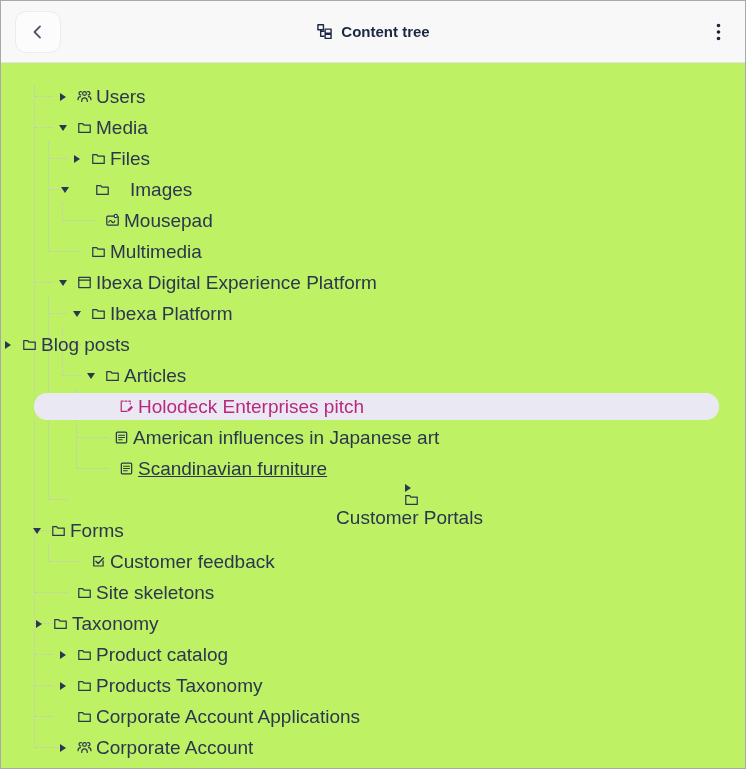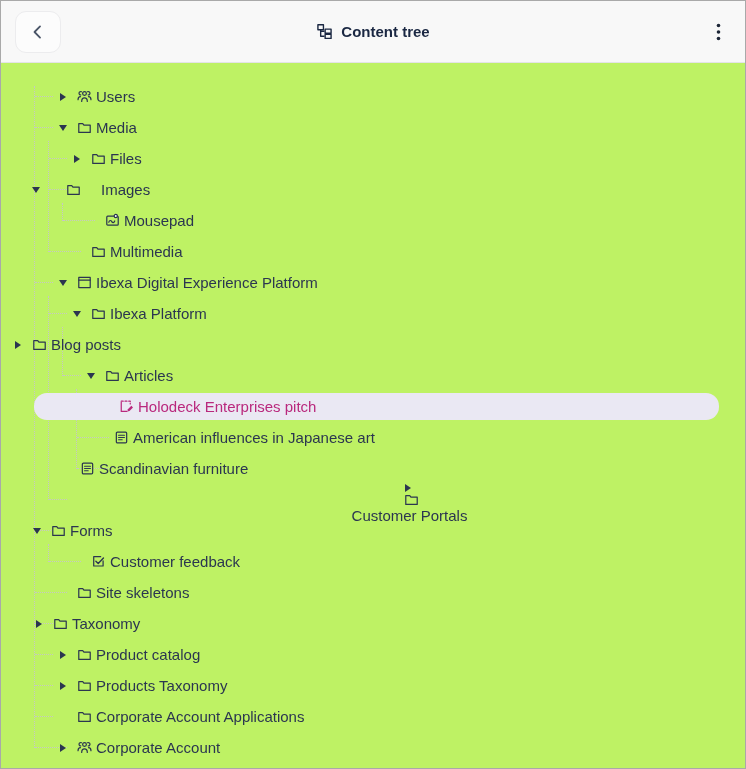--- a/index.html
+++ b/index.html
@@ -13,21 +13,21 @@
           position:relative;display:flex;align-items:center;justify-content:center}
   .back-btn{position:absolute;left:14px;top:10px;width:46px;height:42px;border-radius:11px;
             background:#fcfcfc;border:1px solid #ececee;display:flex;align-items:center;justify-content:center;
             cursor:pointer;padding:0}
   .title-wrap{display:flex;align-items:center;gap:8px;color:var(--title);font-size:15px;font-weight:700}
   .title-wrap svg{display:block}
   .kebab-btn{position:absolute;right:14px;top:50%;transform:translateY(-50%);width:26px;height:26px;
              background:transparent;border:none;display:flex;align-items:center;justify-content:center;cursor:pointer;padding:0}
   .tree{position:relative;height:707px;padding-top:18px;overflow:hidden}
   .row{height:31px;display:flex;align-items:center;position:relative;color:var(--text);
-       font-size:15px;white-space:nowrap;cursor:pointer}
+       font-size:19px;white-space:nowrap;cursor:pointer}
   .row.selected{color:var(--pink)}
   .row.selected::before{content:"";position:absolute;left:33px;right:26px;top:2px;bottom:2px;
        background:var(--pill);border-radius:13px;z-index:0}
   .caret-slot{width:14px;flex:none;display:flex;justify-content:center;align-items:center;position:relative;z-index:1}
   .caret-right{width:0;height:0;border-left:6px solid var(--text);border-top:4.5px solid transparent;border-bottom:4.5px solid transparent}
   .caret-down{width:0;height:0;border-top:6px solid var(--text);border-left:4.5px solid transparent;border-right:4.5px solid transparent}
   .node-icon{width:15px;height:15px;margin-left:7px;flex:none;display:flex;position:relative;z-index:1}
   .node-icon svg{width:15px;height:15px;display:block}
   .label{margin-left:4px;position:relative;z-index:1}
   .lines{position:absolute;inset:0;pointer-events:none}
@@ -130,21 +130,21 @@
         <span class="caret-slot">
           <span class="caret-right"></span>
         </span>
         <span class="node-icon">
           <svg viewBox="0 0 16 16" fill="none" stroke="currentColor" stroke-width="1.3" stroke-linecap="round" stroke-linejoin="round">
             <path d="M1.9 13.2 V3.8 h4.2 l1.3 1.7 h6.7 v7.7 z"></path>
           </svg>
         </span>
         <span class="label">Files</span>
       </div>
-      <div class="row" style="padding-left: 28px; gap: 16px;">
+      <div class="row" style="padding-left: 57px; gap: 16px;">
         <span class="caret-slot">
           <span class="caret-down"></span>
         </span>
         <span class="node-icon">
           <svg viewBox="0 0 16 16" fill="none" stroke="currentColor" stroke-width="1.3" stroke-linecap="round" stroke-linejoin="round">
             <path d="M1.9 13.2 V3.8 h4.2 l1.3 1.7 h6.7 v7.7 z"></path>
           </svg>
         </span>
         <span class="label">Images</span>
       </div>
@@ -184,21 +184,21 @@
         <span class="caret-slot">
           <span class="caret-down"></span>
         </span>
         <span class="node-icon">
           <svg viewBox="0 0 16 16" fill="none" stroke="currentColor" stroke-width="1.3" stroke-linecap="round" stroke-linejoin="round">
             <path d="M1.9 13.2 V3.8 h4.2 l1.3 1.7 h6.7 v7.7 z"></path>
           </svg>
         </span>
         <span class="label">Ibexa Platform</span>
       </div>
-      <div class="row" style=" margin-left: 10px;">
+      <div class="row" style="">
         <span class="caret-slot">
           <span class="caret-right"></span>
         </span>
         <span class="node-icon">
           <svg viewBox="0 0 16 16" fill="none" stroke="currentColor" stroke-width="1.3" stroke-linecap="round" stroke-linejoin="round">
             <path d="M1.9 13.2 V3.8 h4.2 l1.3 1.7 h6.7 v7.7 z"></path>
           </svg>
         </span>
         <span class="label">Blog posts</span>
       </div>
@@ -227,21 +227,21 @@
       <div class="row" style="padding-left: 92px;">
         <span class="caret-slot"></span>
         <span class="node-icon">
           <svg viewBox="0 0 16 16" fill="none" stroke="currentColor" stroke-width="1.3" stroke-linecap="round" stroke-linejoin="round">
             <rect x="2.5" y="2.2" width="11" height="11.6" rx="1.2"></rect>
             <path d="M4.9 5.6 h6.2 M4.9 8 h6.2 M4.9 10.4 h3.8"></path>
           </svg>
         </span>
         <span class="label">American influences in Japanese art</span>
       </div>
-      <div class="row" style="padding-left: 58px;">
+      <div class="row" style="padding-left: 97px; text-decoration: underline;">
         <span class="caret-slot"></span>
         <span class="node-icon">
           <svg viewBox="0 0 16 16" fill="none" stroke="currentColor" stroke-width="1.3" stroke-linecap="round" stroke-linejoin="round">
             <rect x="2.5" y="2.2" width="11" height="11.6" rx="1.2"></rect>
             <path d="M4.9 5.6 h6.2 M4.9 8 h6.2 M4.9 10.4 h3.8"></path>
           </svg>
         </span>
         <span class="label">Scandinavian furniture</span>
       </div>
       <div class="row" style="padding-left: 69px; flex-direction: column;">

